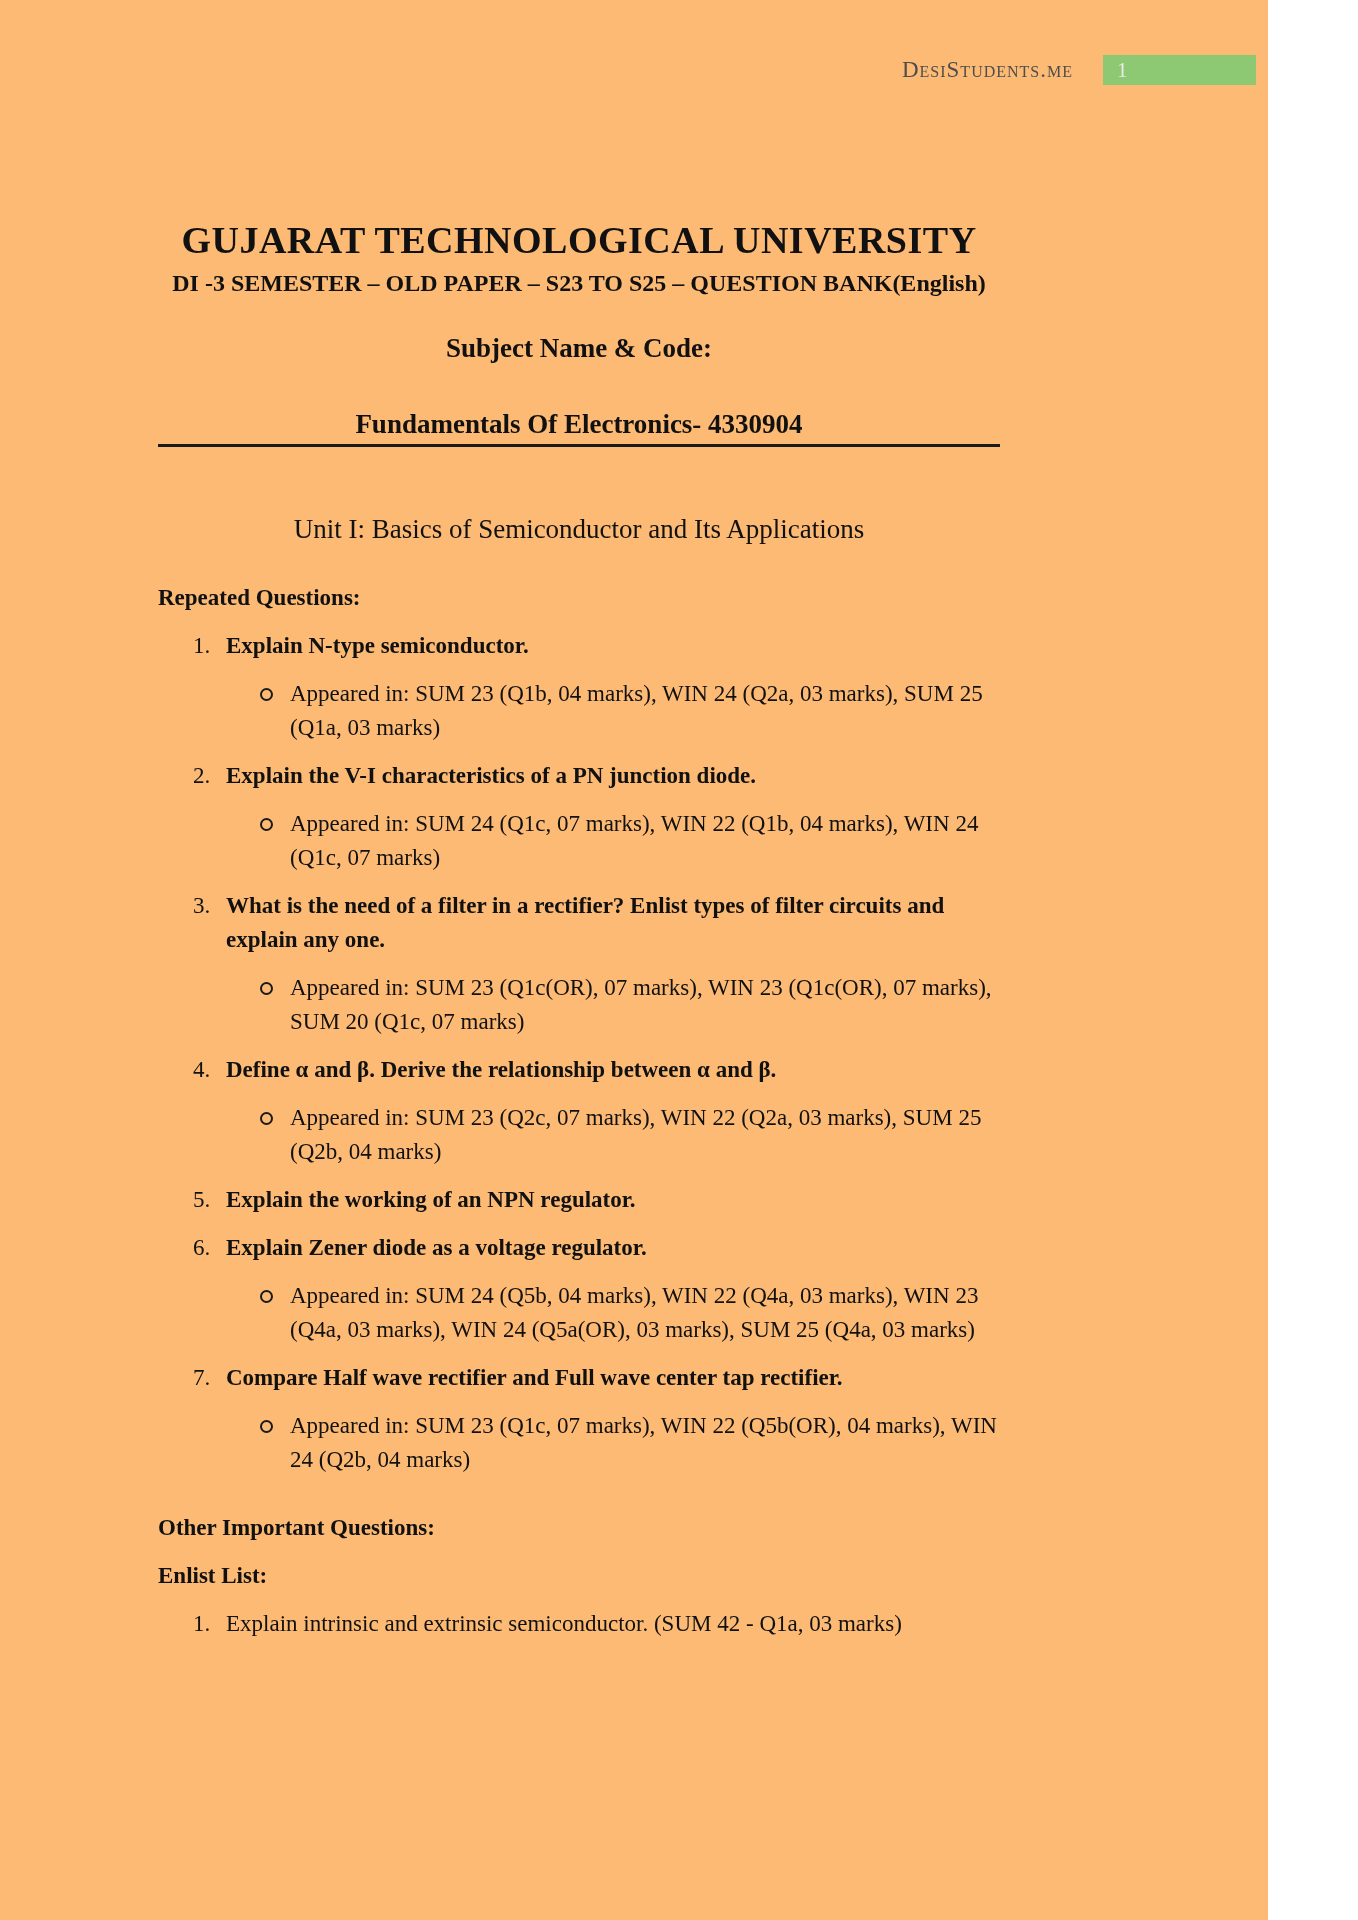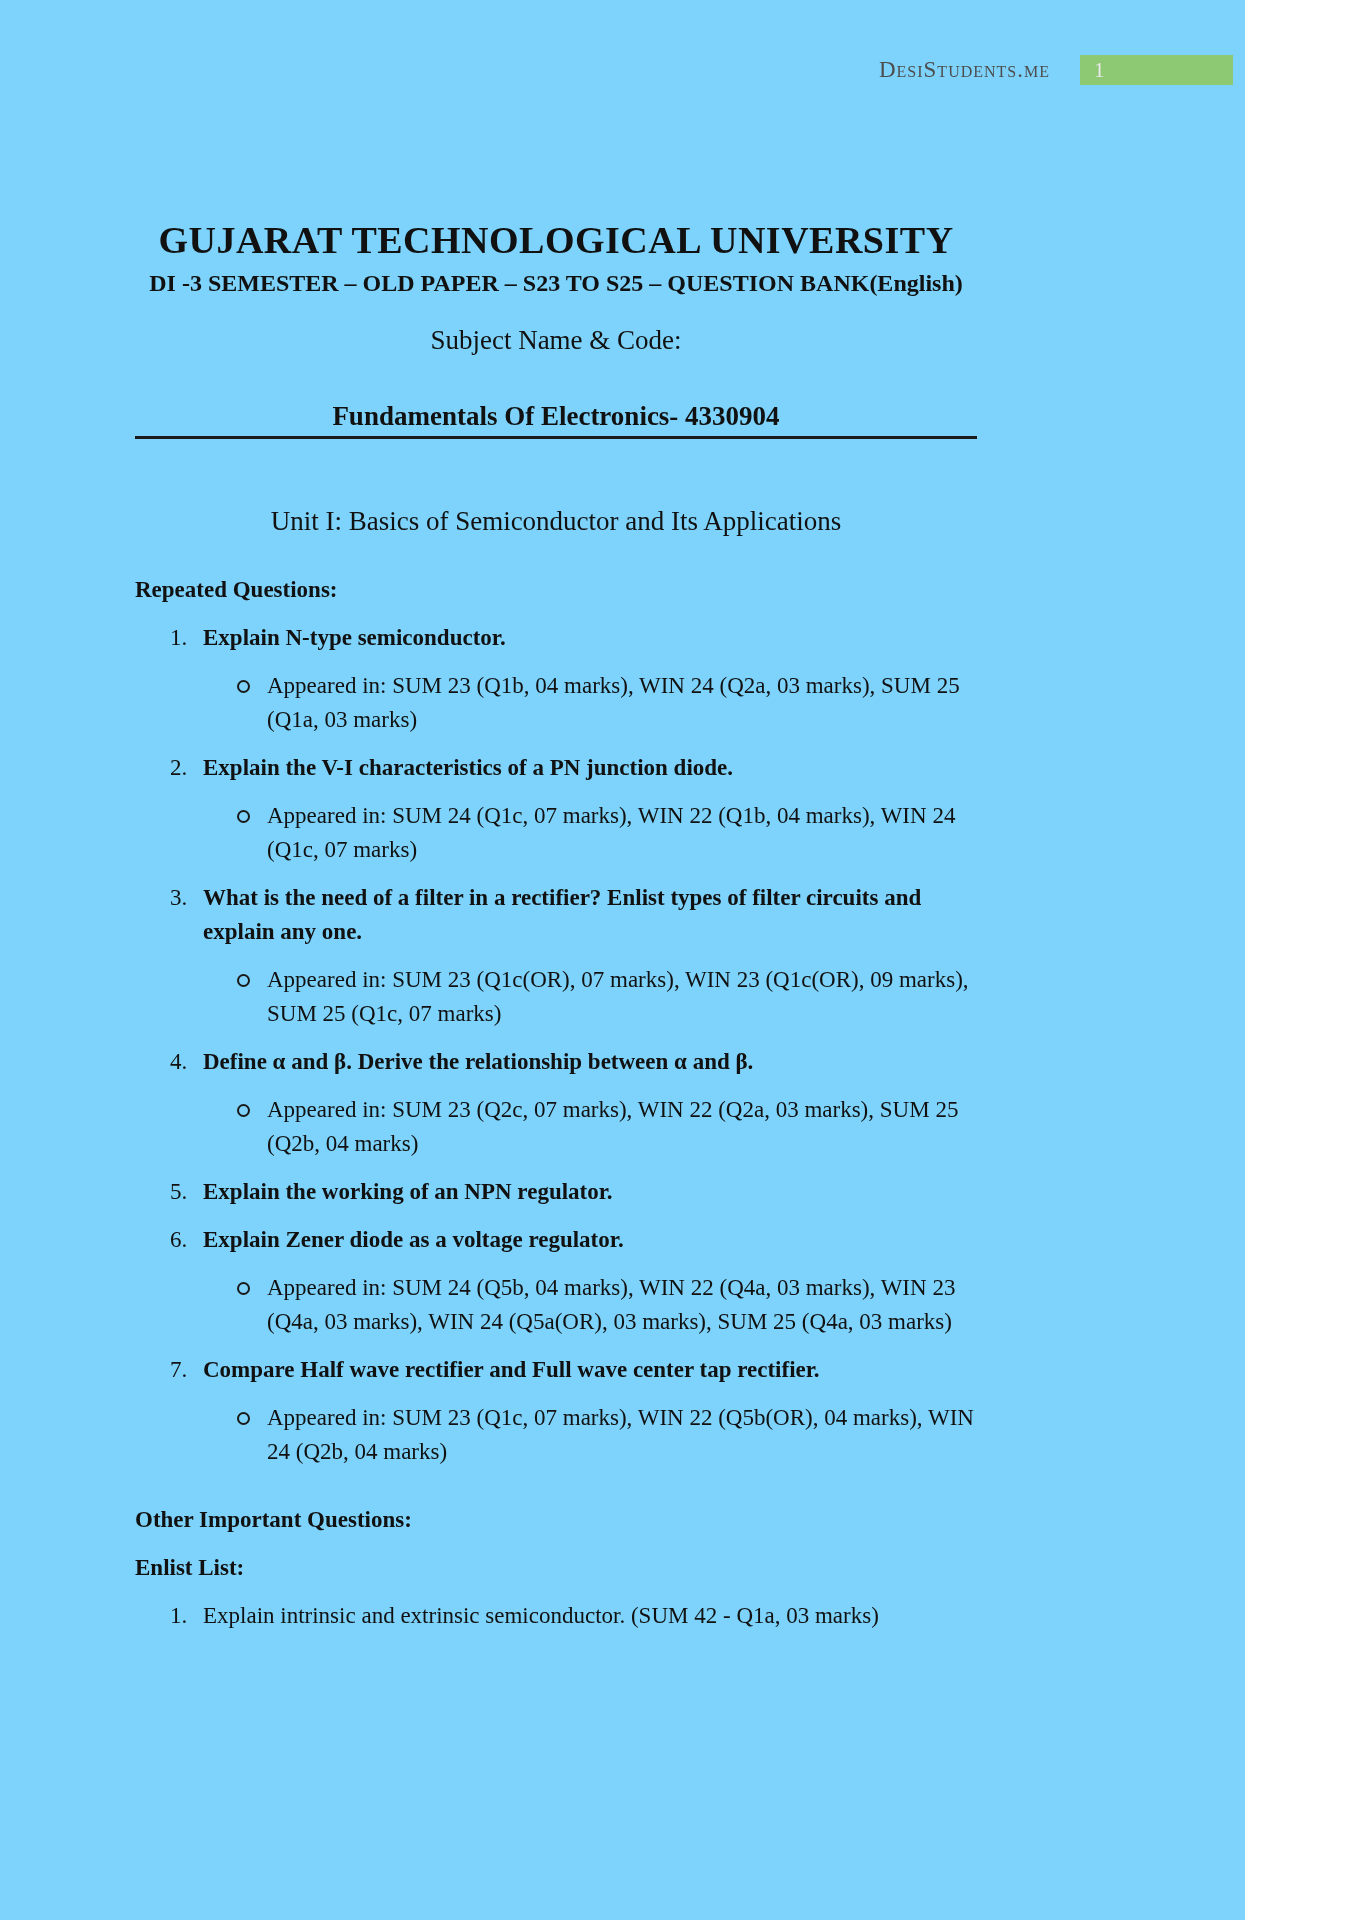--- a/index.html
+++ b/index.html
@@ -1,23 +1,24 @@
 <!DOCTYPE html>
 <html><head>
 <meta charset="utf-8">
 <style>
   html,body { margin:0; padding:0; background:#ffffff; }
   .page {
     position: relative;
     width: 1245px;
     height: 1920px;
-    background: #7dd3fc;
+    background: #fdba74;
     font-family: "Liberation Serif", "DejaVu Serif", serif;
     color: #111111;
     overflow: hidden;
+    padding-left: 23px;
   }
   
   .site-header {
     position: absolute;
     top: 55px;
     right: 12px;
     display: flex;
     align-items: center;
     gap: 30px;
   }
@@ -52,23 +53,23 @@
     line-height: 44px;
     letter-spacing: 0.5px;
   }
   .doc-subtitle {
     margin-top: 6px;
     font-size: 24px;
     font-weight: bold;
     line-height: 30px;
   }
   .subject-label {
-    margin-top: 24px;
+    margin-top: 32px;
     font-size: 27px;
-    font-weight: normal;
+    font-weight: bold;
     line-height: 36px;
   }
   .subject-name {
     margin-top: 40px;
     font-size: 27px;
     font-weight: bold;
     line-height: 36px;
   }
   .rule {
     margin-top: 2px;
@@ -170,21 +171,21 @@
     </div>
 
     <div class="q-row">
       <span class="q-num">3.</span>
       <span class="q-text">What is the need of a filter in a rectifier? Enlist types of filter circuits and explain any one.</span>
     </div>
     <div class="sub-row">
       <span class="sub-marker">
           <span class="o-bullet"></span>
         </span>
-      <span class="sub-text">Appeared in: SUM 23 (Q1c(OR), 07 marks), WIN 23 (Q1c(OR), 09 marks), SUM 25 (Q1c, 07 marks)</span>
+      <span class="sub-text">Appeared in: SUM 23 (Q1c(OR), 07 marks), WIN 23 (Q1c(OR), 07 marks), SUM 20 (Q1c, 07 marks)</span>
     </div>
 
     <div class="q-row">
       <span class="q-num">4.</span>
       <span class="q-text">Define α and β. Derive the relationship between α and β.</span>
     </div>
     <div class="sub-row">
       <span class="sub-marker">
           <span class="o-bullet"></span>
         </span>

